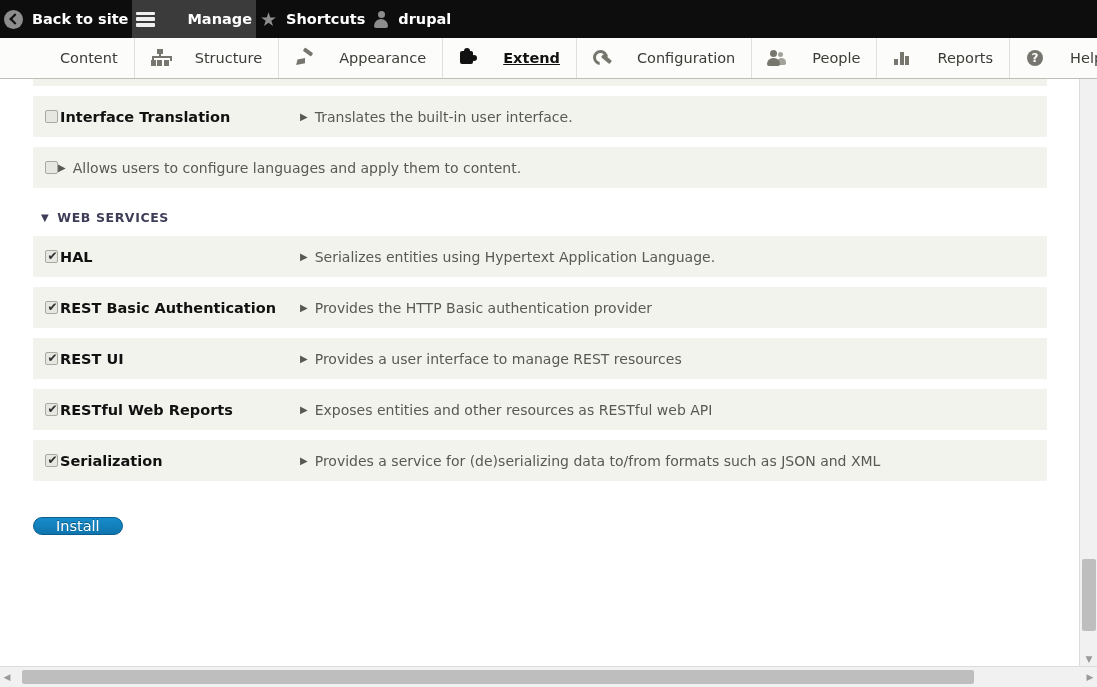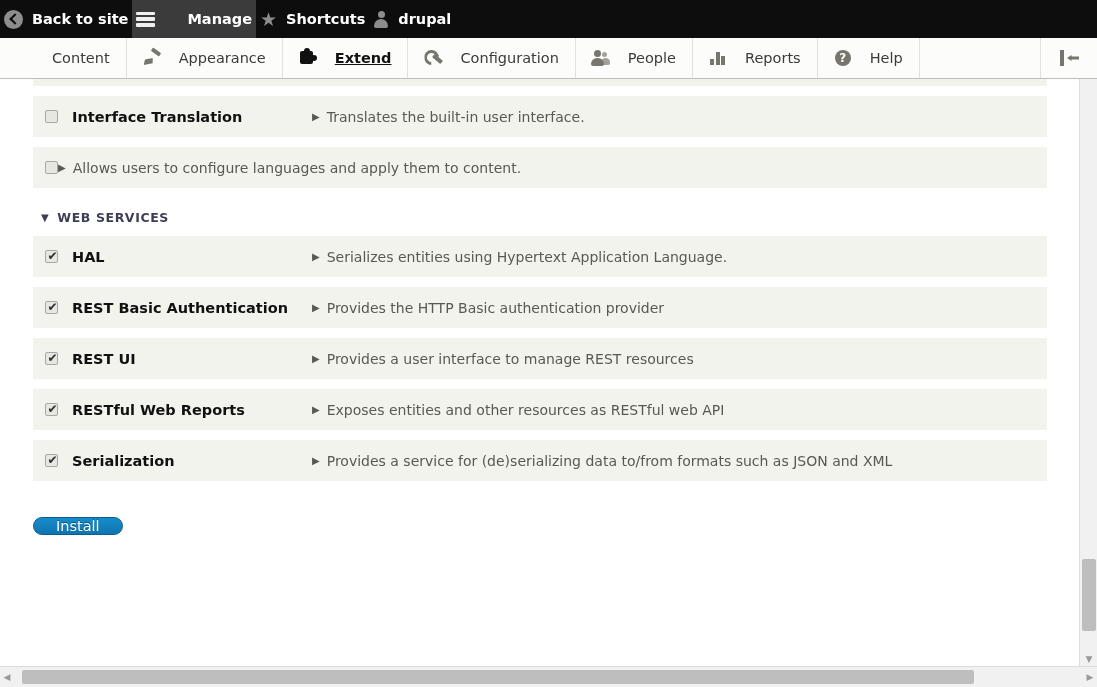--- a/index.html
+++ b/index.html
@@ -58,21 +58,21 @@
 
   
   #menu-bar {
     position: absolute; top: 38px; left: 0;
     width: 1097px; height: 41px;
     background: #fcfcfa;
     border-bottom: 1px solid #bebeb9;
     display: flex; align-items: stretch;
   }
   .menu-item {
-    display: flex; align-items: center; gap: 18px;
+    display: flex; align-items: center; gap: 26px;
     padding: 0 16px;
     border-right: 1px solid #e0e0dc;
     font-size: 14.5px;
     color: #3b3b38;
     white-space: nowrap;
     cursor: pointer;
   }
   .menu-item.active { font-weight: bold; }
   .menu-item.active .menu-label { text-decoration: underline; color: #121212; }
   .menu-spacer { flex: 1; border-right: 1px solid #e0e0dc; }
@@ -179,21 +179,21 @@
     position: relative;
     cursor: pointer;
   }
   .chk.checked::after {
     content: "✔";
     position: absolute; left: 0px; top: -3px;
     width: 13px; text-align: center;
     font-size: 12px; color: #303030; line-height: 16px;
   }
   .mod-name {
-    margin-left: 14px;
+    margin-left: 2px;
     width: 240px; flex: none;
     font-size: 14.5px; font-weight: bold; color: #111111;
     cursor: pointer;
   }
   .mod-desc {
     display: flex; align-items: center; gap: 7px;
     font-size: 14px; color: #595953;
   }
   .tri { color: #595953; font-size: 10px; line-height: 1; }
 
@@ -280,20 +280,29 @@
     <span>drupal</span>
   </div>
 </div>
 
 <div id="menu-bar">
   <div class="menu-item">
     <span class="mi"><span class="mi-doc"></span></span>
     <span class="menu-label">Content</span>
   </div>
   <div class="menu-item">
+    <span class="mi mi-tree">
+        <i></i>
+        <u class="a"></u>
+        <u class="b"></u>
+        <u class="c"></u>
+      </span>
+    <span class="menu-label">Structure</span>
+  </div>
+  <div class="menu-item">
     <span class="mi mi-brush"></span>
     <span class="menu-label">Appearance</span>
   </div>
   <div class="menu-item active">
     <span class="mi mi-puzzle">
         <i></i>
       </span>
     <span class="menu-label">Extend</span>
   </div>
   <div class="menu-item">

